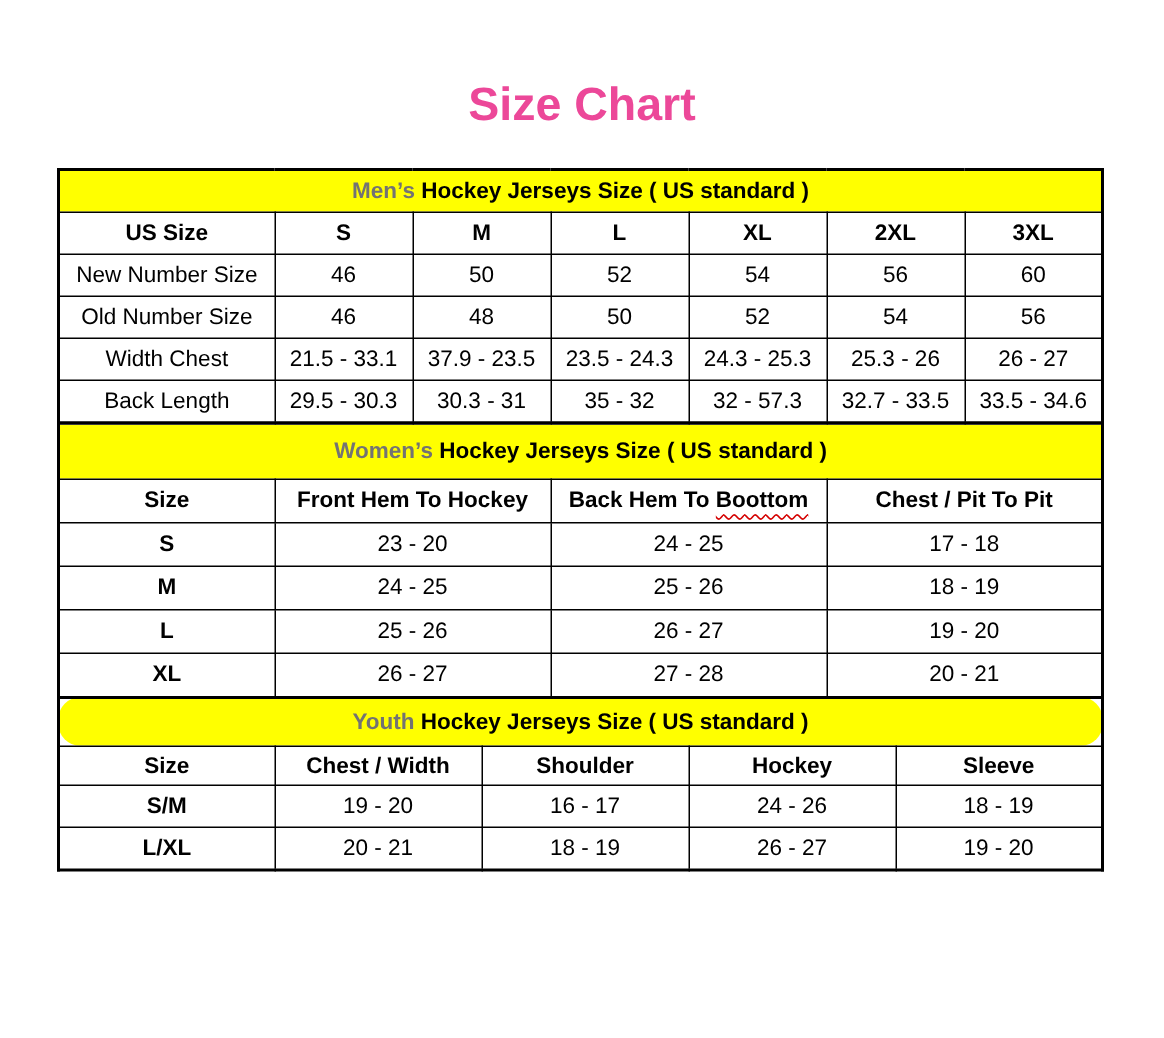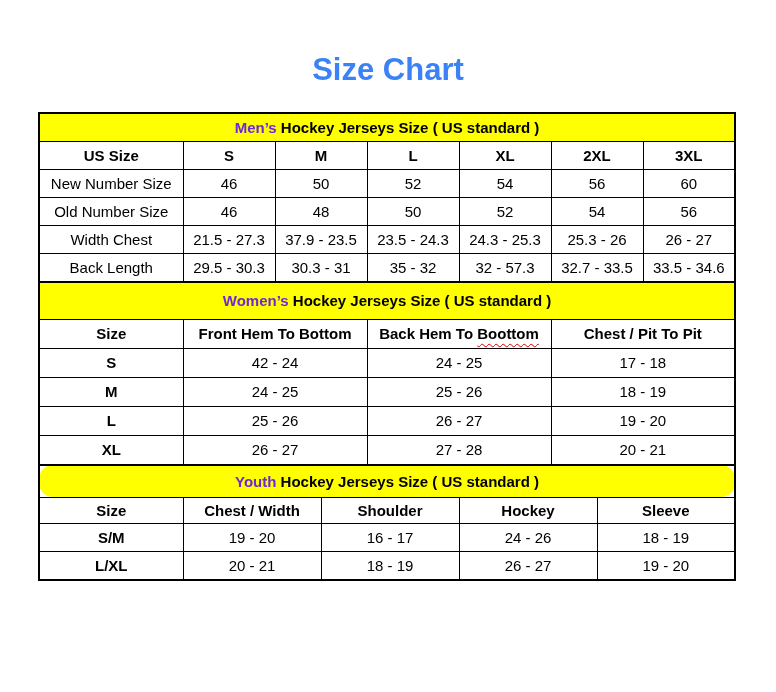--- a/index.html
+++ b/index.html
@@ -11,21 +11,21 @@
     font-family: "Liberation Sans", sans-serif;
     color: #000000;
     overflow: hidden;
   }
   h1.page-title {
     margin: 52px 0 0 0;
     text-align: center;
     font-size: 31px;
     line-height: 1.15;
     font-weight: bold;
-    color: #3b82f6;
+    color: #ec4899;
     letter-spacing: 0px;
   }
   .tables-wrap {
     margin: 24px 0 0 38px;
     width: 698px;
   }
   table.size-table {
     border-collapse: collapse;
     table-layout: fixed;
     width: 696px;
@@ -50,21 +50,21 @@
   }
   td.banner {
     background: #FFFF00;
     font-weight: bold;
     font-size: 17.5px;
     height: 37px;
     border: 2px solid #000;
   }
   table.womens td.banner { height: 36px; }
   table.youth  td.banner { height: 31px; }
-  td.banner .hl { color: #6d28d9; }
+  td.banner .hl { color: #737373; }
   td.row-label { font-weight: normal; }
   td.row-label-bold { font-weight: bold; }
   table.womens th, table.womens td { height: 28px; }
   table.youth th { height: 25px; }
   table.youth td { height: 27px; border-radius: 14px; }
   .misspell {
     text-decoration: underline;
     text-decoration-style: wavy;
     text-decoration-color: #D40000;
     text-decoration-thickness: 1px;
@@ -118,21 +118,21 @@
           <td class="row-label">Old Number Size</td>
           <td>46</td>
           <td>48</td>
           <td>50</td>
           <td>52</td>
           <td>54</td>
           <td>56</td>
         </tr>
         <tr>
           <td class="row-label">Width Chest</td>
-          <td>21.5 - 27.3</td>
+          <td>21.5 - 33.1</td>
           <td>37.9 - 23.5</td>
           <td>23.5 - 24.3</td>
           <td>24.3 - 25.3</td>
           <td>25.3 - 26</td>
           <td>26 - 27</td>
         </tr>
         <tr>
           <td class="row-label">Back Length</td>
           <td>29.5 - 30.3</td>
           <td>30.3 - 31</td>
@@ -152,29 +152,29 @@
           <col style="width:184px">
       </colgroup>
       <tbody>
         <tr>
           <td class="banner" colspan="4">
             <span class="hl">Women’s</span> <span>Hockey Jerseys Size ( US standard )</span>
           </td>
         </tr>
         <tr>
           <th>Size</th>
-          <th>Front Hem To Bottom</th>
+          <th>Front Hem To Hockey</th>
           <th>
             <span>Back Hem To</span> <span class="misspell">Boottom</span>
           </th>
           <th>Chest / Pit To Pit</th>
         </tr>
         <tr>
           <td class="row-label-bold">S</td>
-          <td>42 - 24</td>
+          <td>23 - 20</td>
           <td>24 - 25</td>
           <td>17 - 18</td>
         </tr>
         <tr>
           <td class="row-label-bold">M</td>
           <td>24 - 25</td>
           <td>25 - 26</td>
           <td>18 - 19</td>
         </tr>
         <tr>

